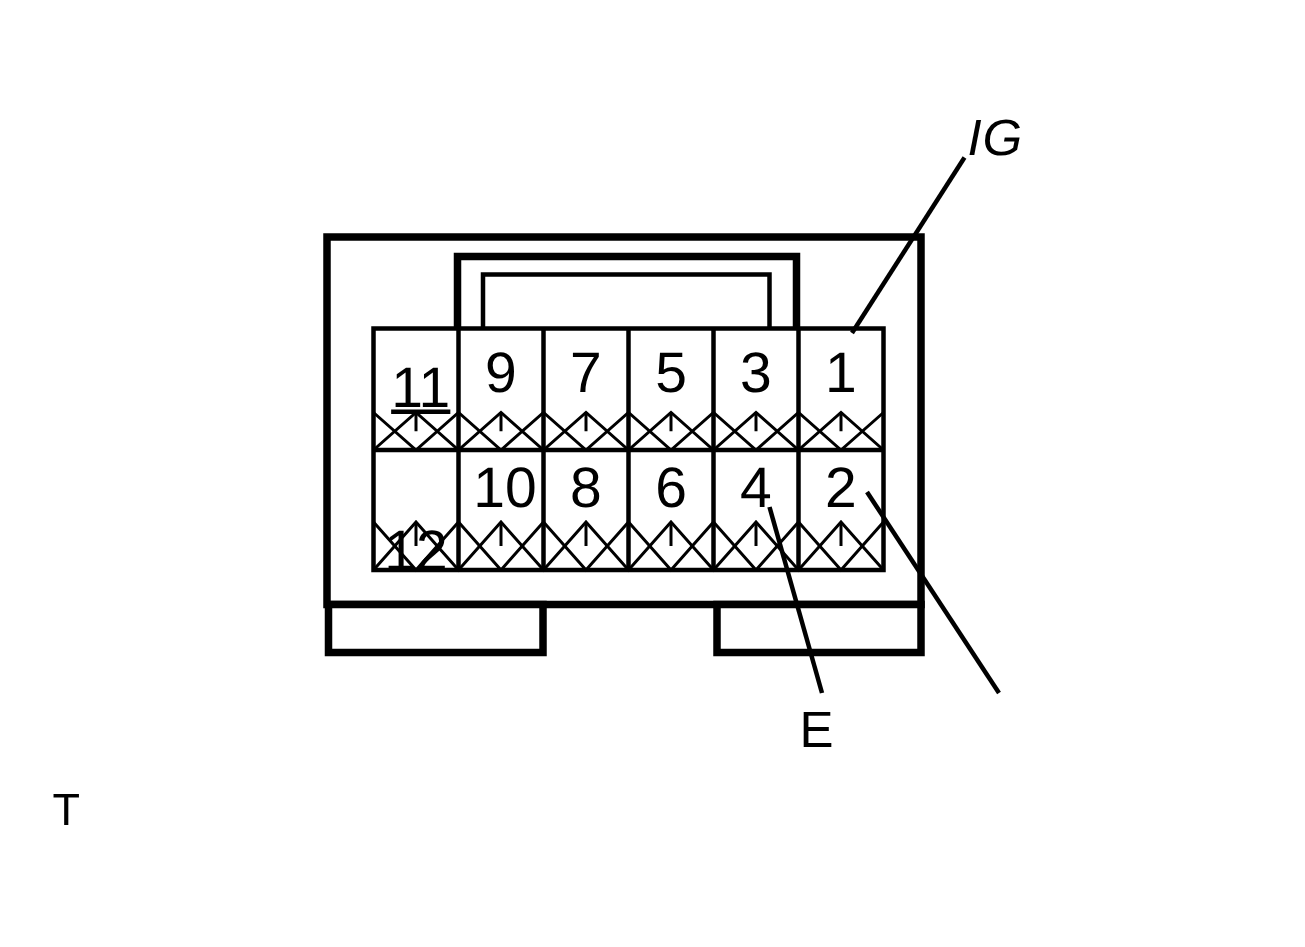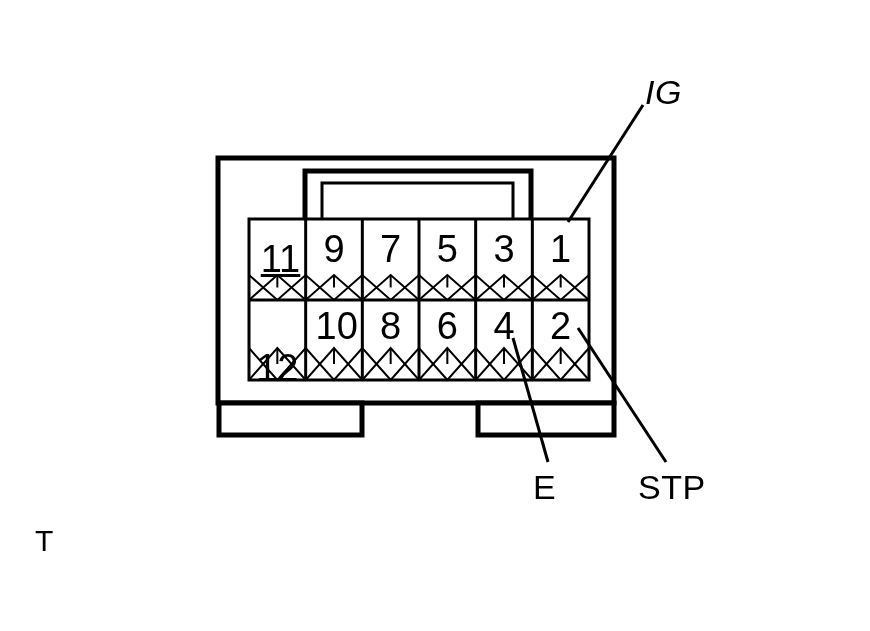--- a/index.html
+++ b/index.html
@@ -99,17 +99,16 @@
 
   <div class="txt pin-label" style="left: 249px; width: 56.6667px; top: 307px; margin-top: 42px;">12</div>
   <div class="txt pin-label" style="left: 305.667px; width: 62px; top: 307px;">10</div>
   <div class="txt pin-label" style="left: 362.333px; width: 56.6667px; top: 307px;">8</div>
   <div class="txt pin-label" style="left: 419px; width: 56.6667px; top: 307px;">6</div>
   <div class="txt pin-label" style="left: 475.667px; width: 56.6667px; top: 307px;">4</div>
   <div class="txt pin-label" style="left: 532.333px; width: 56.6667px; top: 307px;">2</div>
 
   <div class="txt sig-label" style="left: 645px; top: 75px; font-style: italic;">IG</div>
   <div class="txt sig-label" style="left: 533px; top: 470px;">E</div>
-  <div class="txt sig-label" style="left: 638px; top: 470px;">STP</div>
 
   <div class="txt corner-label" style="left: 35px; top: 526px;">T</div>
 
 </div>
 
 </body></html>

